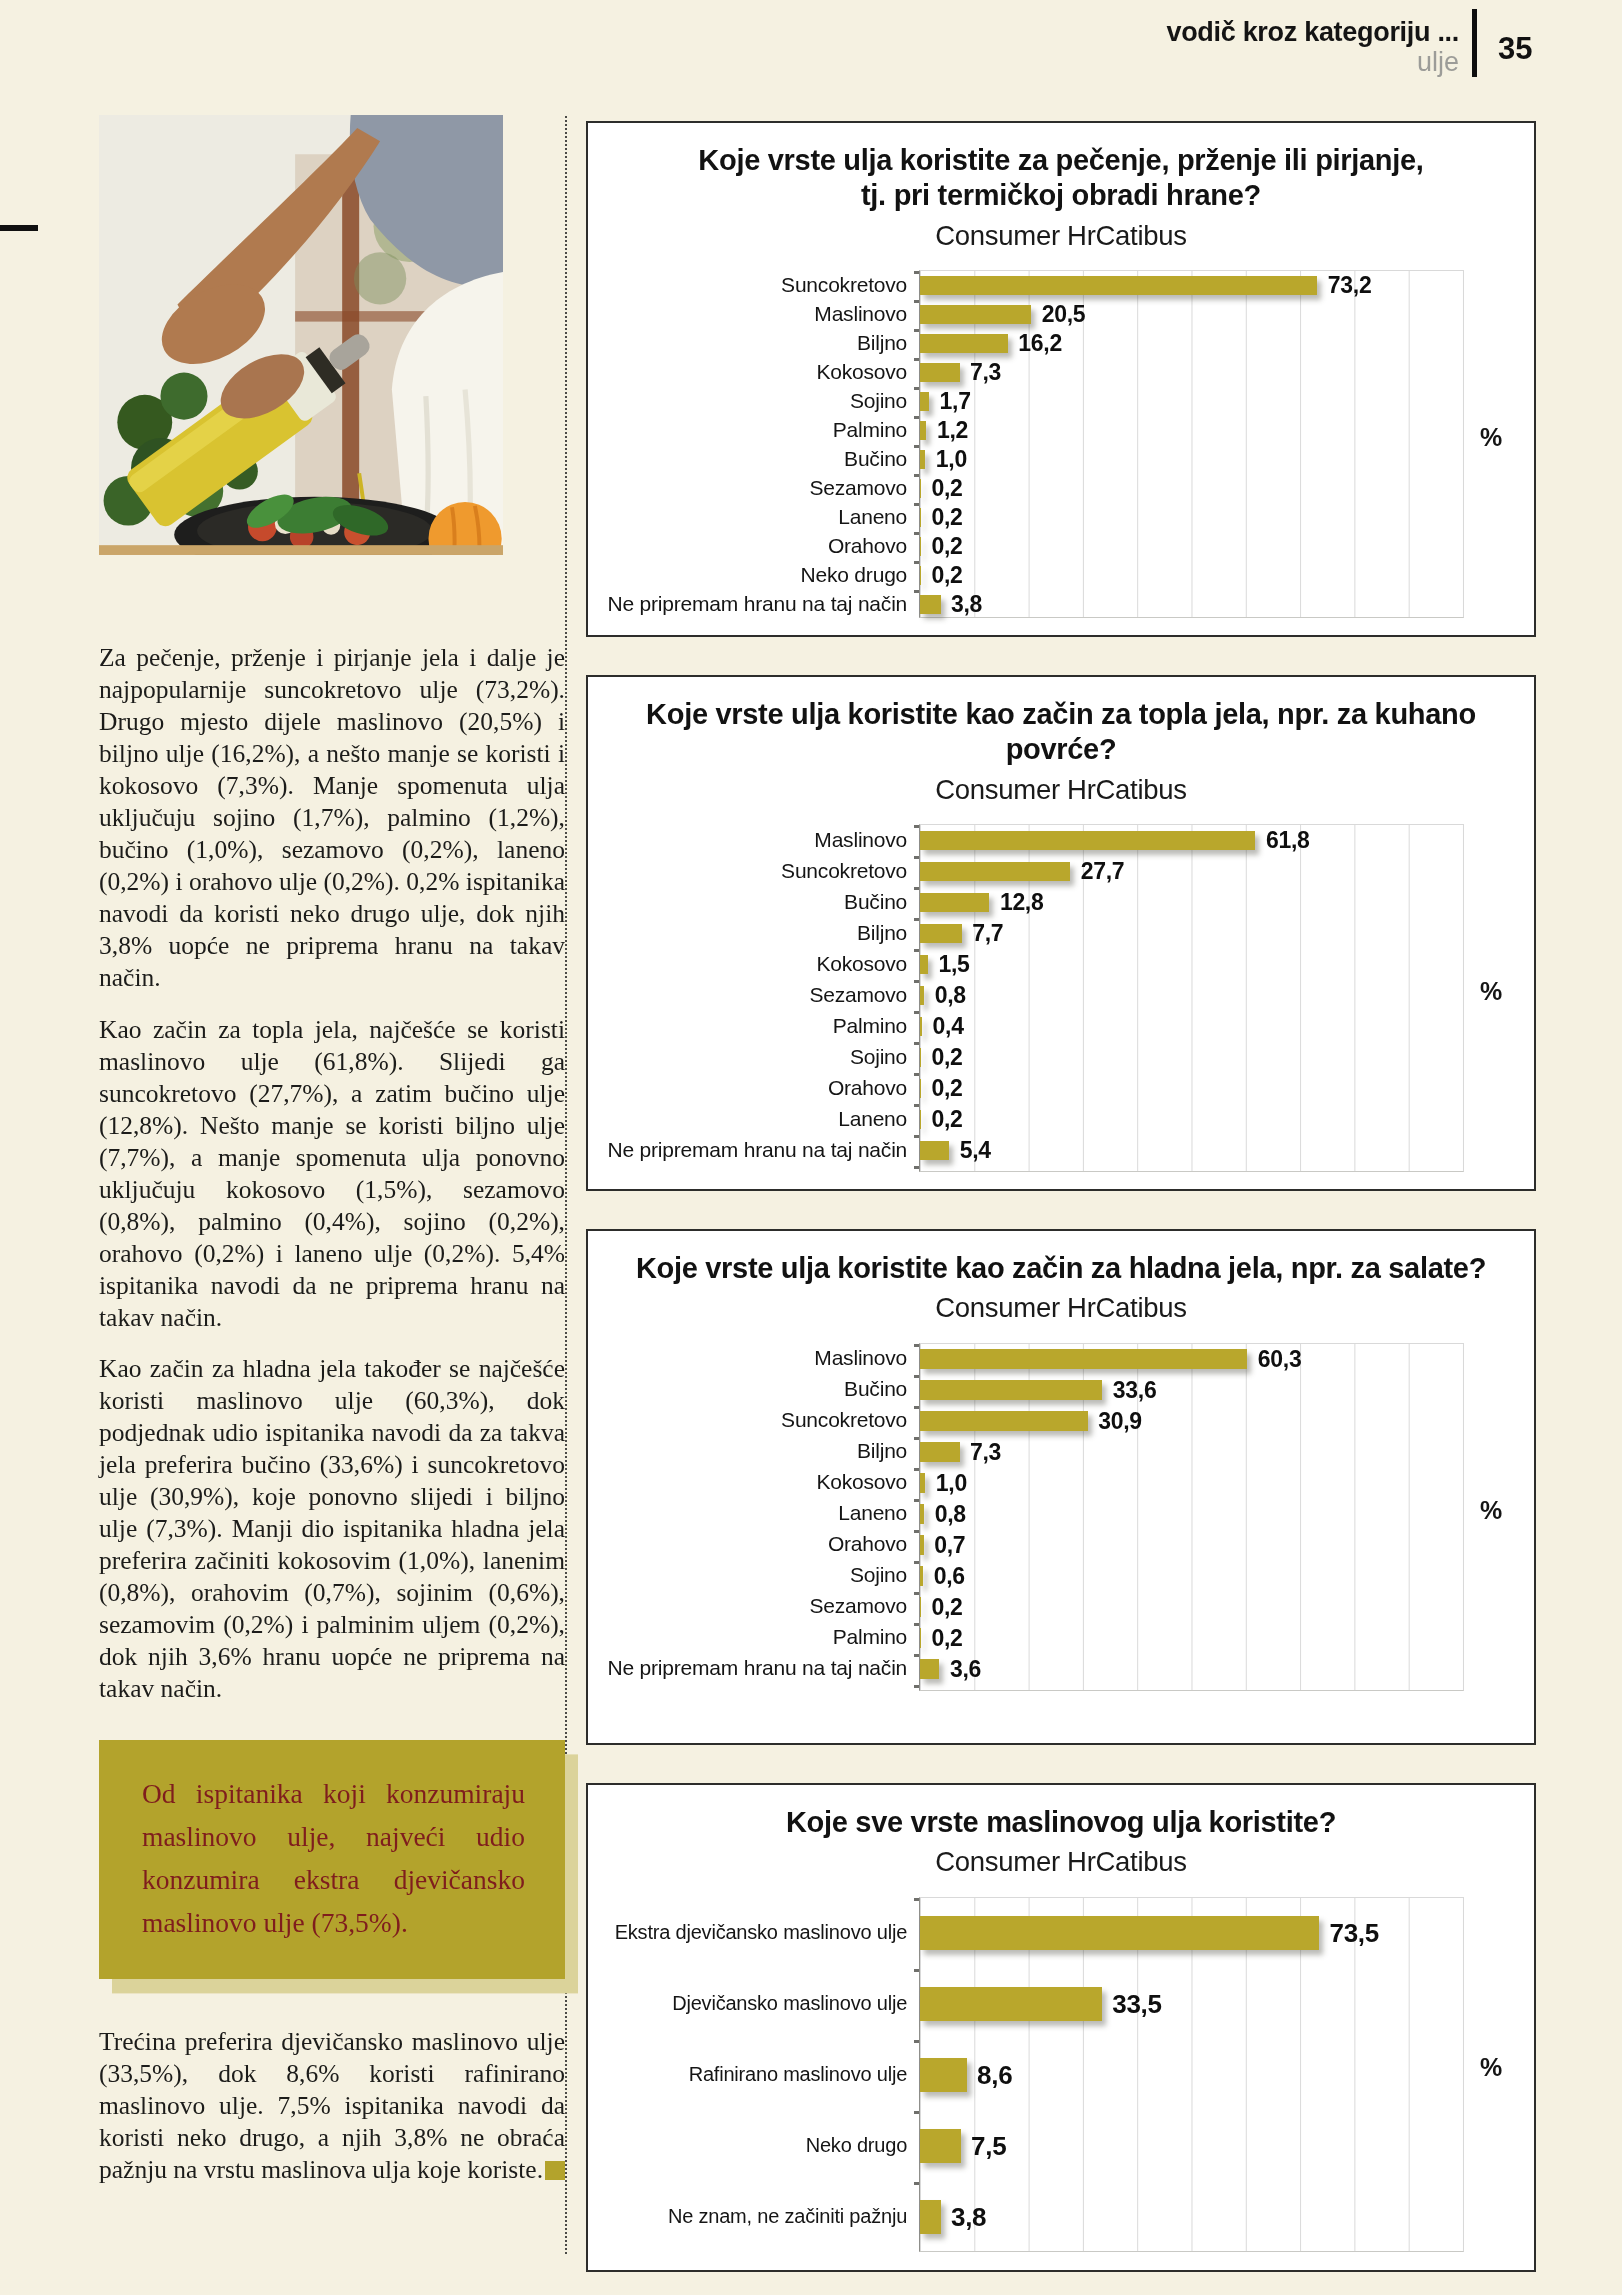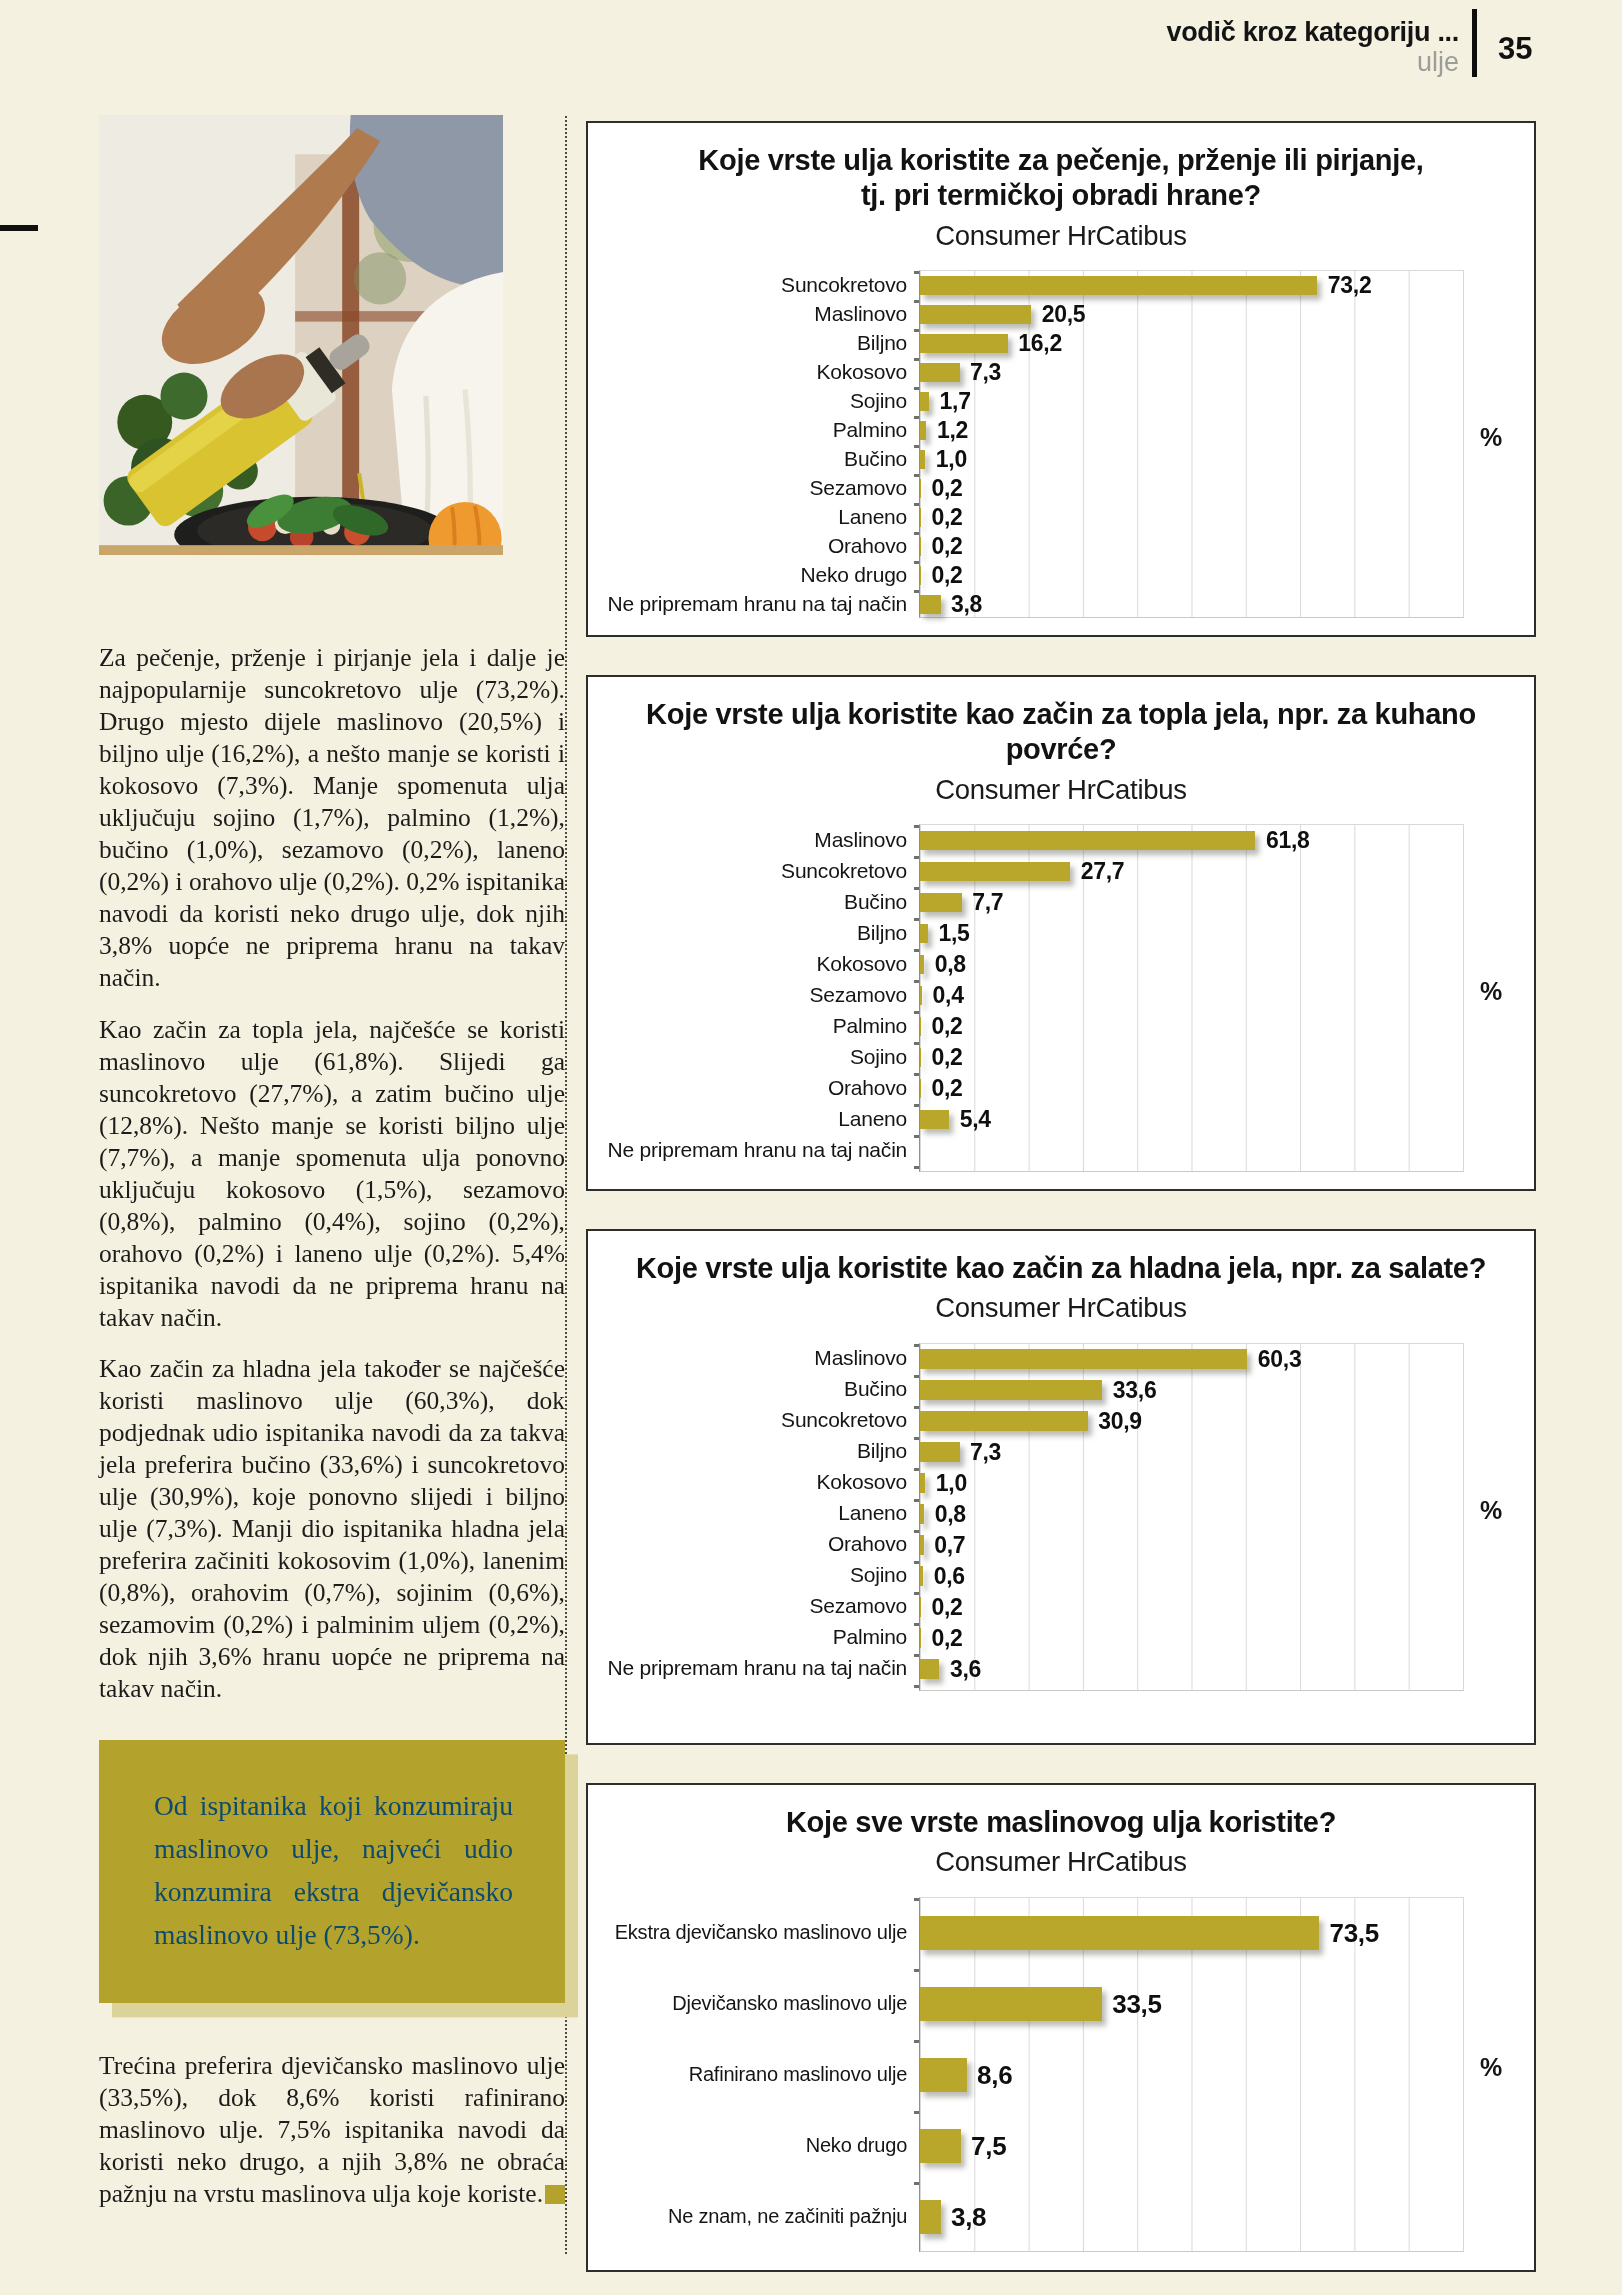--- a/index.html
+++ b/index.html
@@ -21,21 +21,21 @@
   
   .dotted-divider{position:absolute;left:565px;top:116px;height:2138px;width:0;border-left:2px dotted #4a4a46;}
 
   
   .textcol{position:absolute;left:99px;top:642px;width:466px;
            font-family:"Liberation Serif","DejaVu Serif",serif;font-size:25.5px;line-height:32px;
            text-align:justify;color:#1c1c1a;}
   .textcol p{margin:0 0 19.6px 0;}
   .callout{display:block;background:#b3a32c;box-shadow:13px 14.4px 0 #dbd39a;margin:35px 0 0 0;
            padding:30px 38px 33px 41px;}
-  .callout p{margin:14px;font-size:27.5px;line-height:43px;color:#0c4a6e;text-align:justify;}
+  .callout p{margin:2px;font-size:27.5px;line-height:43px;color:#7f1d1d;text-align:justify;}
   .closing{margin-top:47px !important;}
   .endmark{float:right;width:19.6px;height:19.6px;background:#b3a32c;margin-top:6.5px;}
 
   
   .charts{position:absolute;left:586px;top:121px;width:950px;}
   .chart-box{box-sizing:border-box;width:950px;background:#ffffff;border:2px solid #2d2d2b;
              margin-bottom:38px;overflow:hidden;}
   .chart-0,.chart-1{height:516px;}
   .chart-2{height:516px;}
   .chart-3{height:489px;}
@@ -228,20 +228,24 @@
           <div class="c-plot" style="--pitch: 31px; height: 346px;">
             <div class="c-row" style="height: 31px;">
               <div class="c-bar" style="width: 61.8%; height: 19.6px;"></div>
               <div class="c-val">61,8</div>
             </div>
             <div class="c-row" style="height: 31px;">
               <div class="c-bar" style="width: 27.7%; height: 19.6px;"></div>
               <div class="c-val">27,7</div>
             </div>
             <div class="c-row" style="height: 31px;">
+              <div class="c-bar" style="width: 12.8%; height: 19.6px;"></div>
+              <div class="c-val">12,8</div>
+            </div>
+            <div class="c-row" style="height: 31px;">
               <div class="c-bar" style="width: 7.7%; height: 19.6px;"></div>
               <div class="c-val">7,7</div>
             </div>
             <div class="c-row" style="height: 31px;">
               <div class="c-bar" style="width: 1.5%; height: 19.6px;"></div>
               <div class="c-val">1,5</div>
             </div>
             <div class="c-row" style="height: 31px;">
               <div class="c-bar" style="width: 0.8%; height: 19.6px;"></div>
               <div class="c-val">0,8</div>

